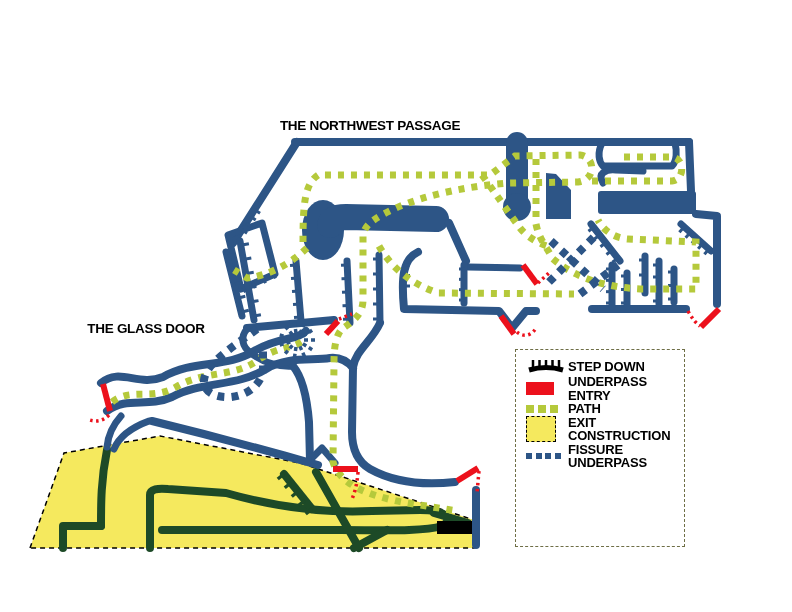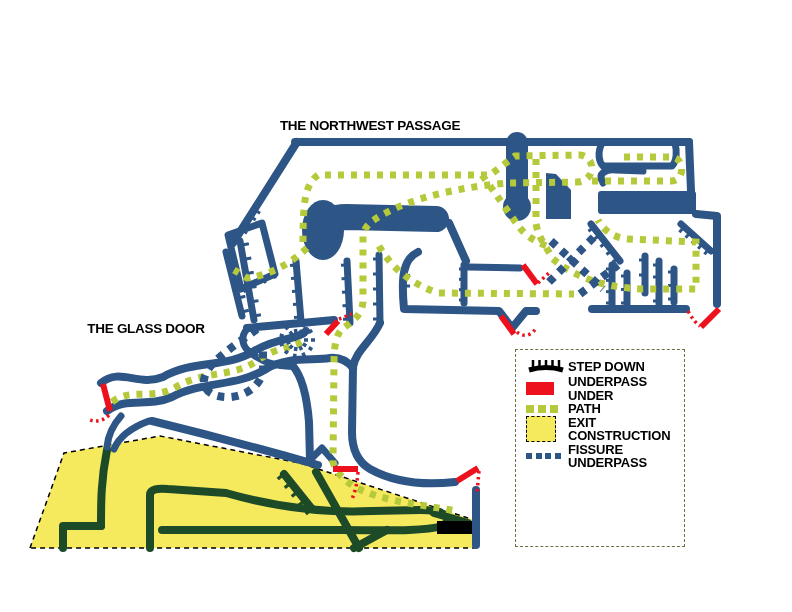--- a/index.html
+++ b/index.html
@@ -292,21 +292,21 @@
       <span class="legend-label">STEP DOWN</span>
     </div>
 
 
     <div class="legend-row">
       <span class="legend-icon">
         <span class="icon-red"></span>
       </span>
       <span class="legend-label">
         <div>UNDERPASS</div>
-        <div>UNDER</div>
+        <div>ENTRY</div>
       </span>
     </div>
 
     <div class="legend-row">
       <span class="legend-icon">
         <span class="sq sq-path"></span>
           <span class="sq sq-path"></span>
           <span class="sq sq-path"></span>
       </span>
       <span class="legend-label">PATH</span>

